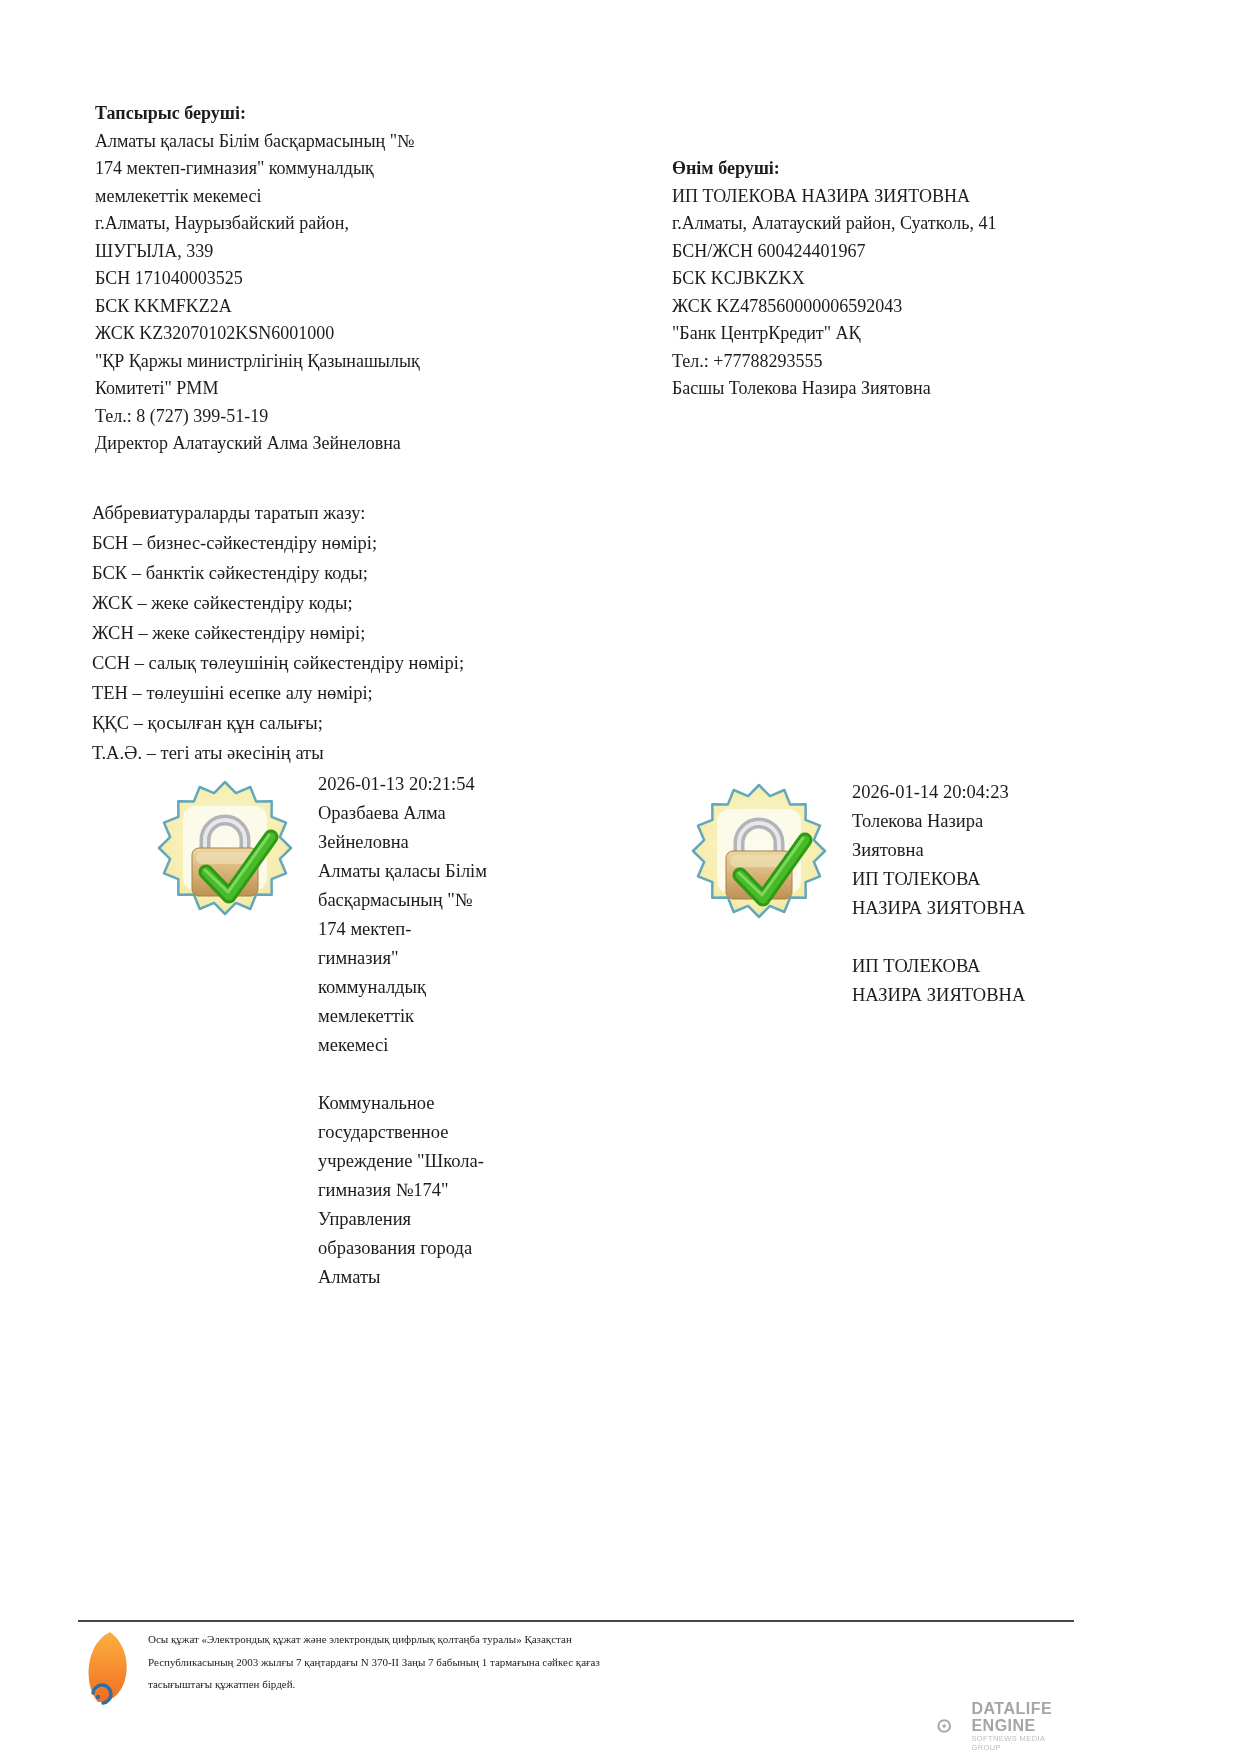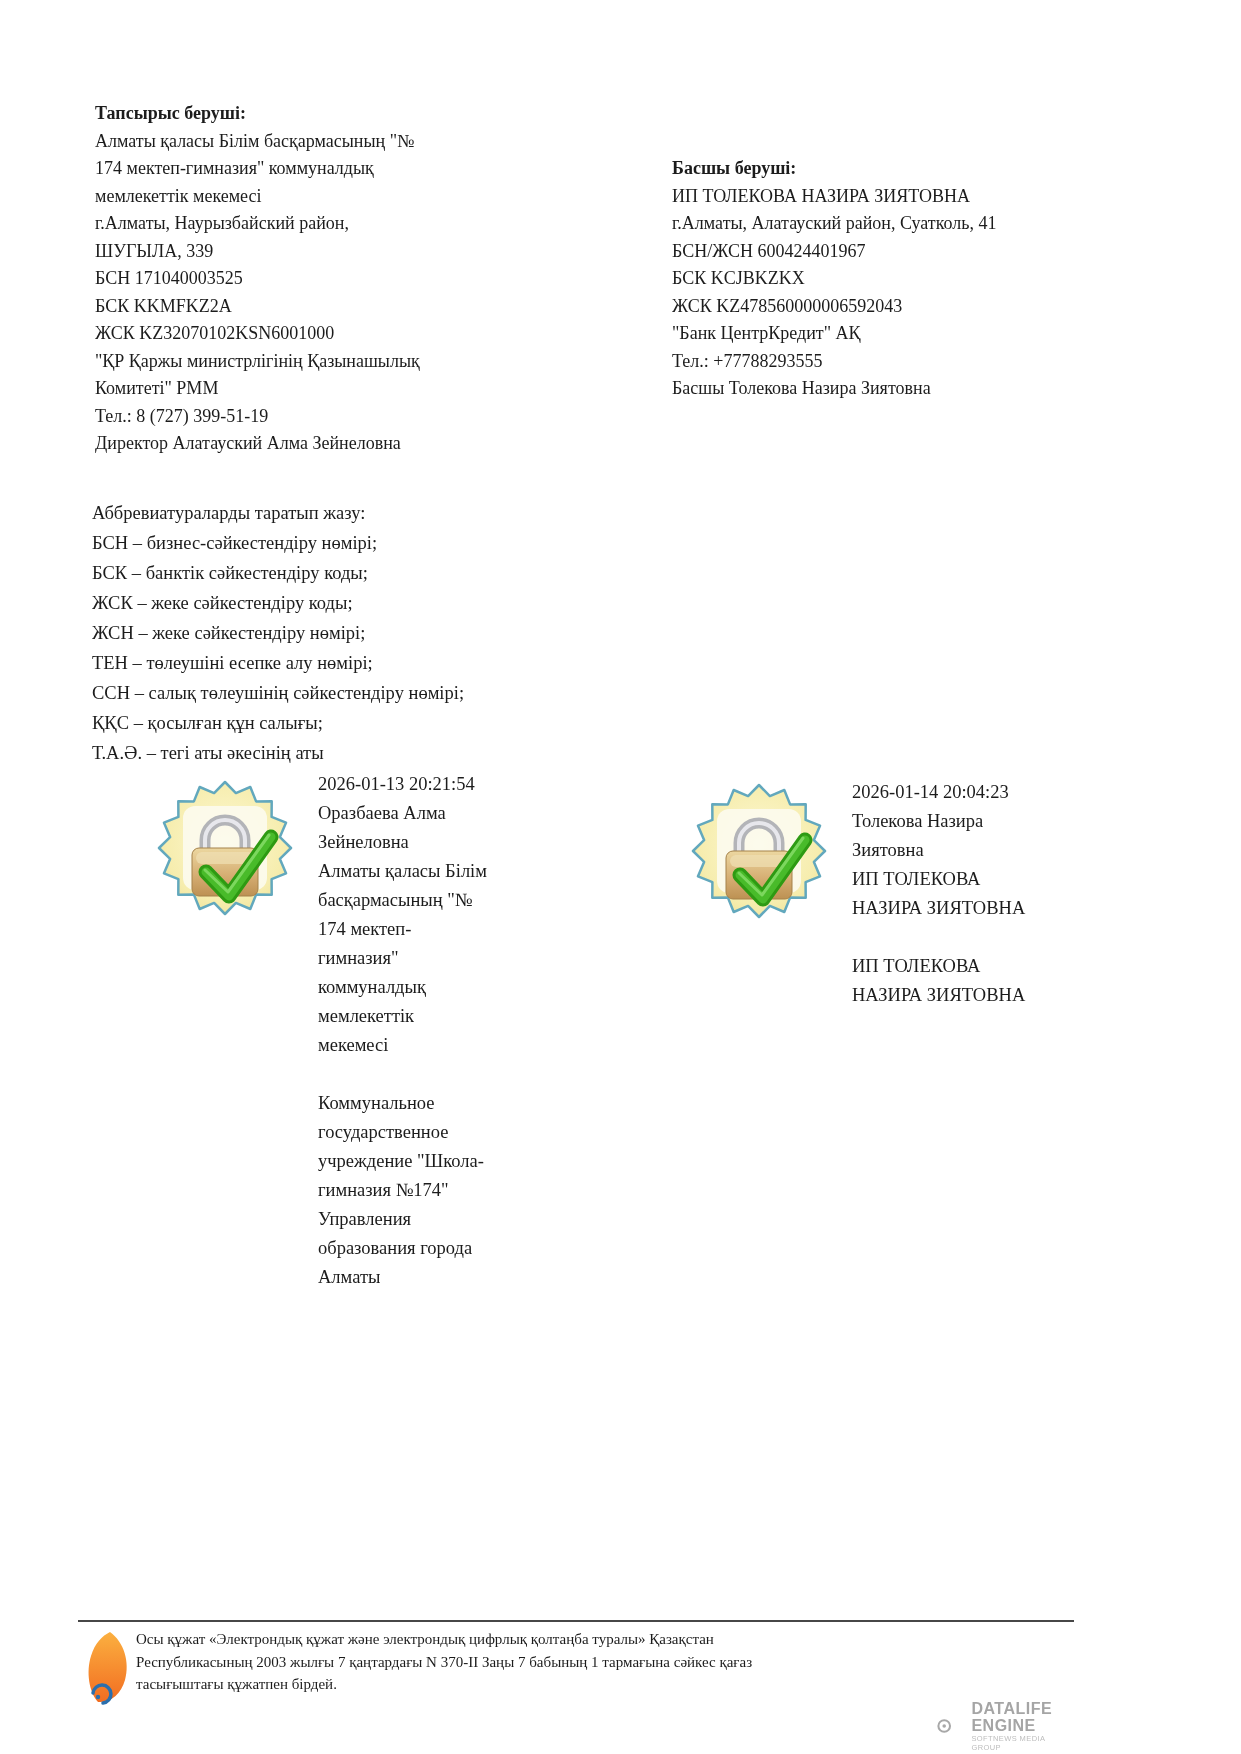--- a/index.html
+++ b/index.html
@@ -11,21 +11,21 @@
   .supplier{left:672px;top:155px;font-size:18px;line-height:27.5px;}
   .abbrev{left:92px;top:498px;font-size:18.5px;line-height:30px;}
   .sig{font-size:18.5px;line-height:29px;}
   .sig-left{left:318px;top:770px;}
   .sig-right{left:852px;top:778px;}
   .seal{position:absolute;width:150px;height:150px;}
   .seal-left{left:150px;top:773px;}
   .seal-right{left:684px;top:776px;}
   .rule{position:absolute;left:78px;top:1620px;width:1090px;height:2px;background:#474747;}
   .footer-icon{position:absolute;left:84px;top:1630px;}
-  .footer-text{left:136px;top:1628px;font-size:15px;line-height:22.5px;}
+  .footer-text{left:148px;top:1628px;font-size:11px;line-height:22.5px;}
   .watermark{position:absolute;left:936px;top:1700px;display:flex;align-items:center;gap:19px;
              font-family:"Liberation Sans","DejaVu Sans",sans-serif;}
   .wm-text{display:flex;flex-direction:column;}
   .wm-brand{font-size:16px;font-weight:bold;color:#a5a5a5;letter-spacing:.5px;line-height:17px;}
   .wm-sub{font-size:7.5px;color:#bdbdbd;letter-spacing:.4px;}
   .line{min-height:1em;}
 </style>
 </head>
 <body>
 
@@ -73,42 +73,42 @@
         <div class="line">БСК KKMFKZ2A</div>
         <div class="line">ЖСК KZ32070102KSN6001000</div>
         <div class="line">"ҚР Қаржы министрлігінің Қазынашылық</div>
         <div class="line">Комитеті" РММ</div>
         <div class="line">Тел.: 8 (727) 399-51-19</div>
         <div class="line">Директор Алатауский Алма Зейнеловна</div>
       </div>
   </section>
 
   <section class="block supplier">
-    <div class="btitle">Басшы беруші:</div>
+    <div class="btitle">Өнім беруші:</div>
     <div>
         <div class="line">ИП ТОЛЕКОВА НАЗИРА ЗИЯТОВНА</div>
         <div class="line">г.Алматы, Алатауский район, Суатколь, 41</div>
         <div class="line">БСН/ЖСН 600424401967</div>
         <div class="line">БСК KCJBKZKX</div>
         <div class="line">ЖСК KZ478560000006592043</div>
         <div class="line">"Банк ЦентрКредит" АҚ</div>
         <div class="line">Тел.: +77788293555</div>
         <div class="line">Басшы Толекова Назира Зиятовна</div>
       </div>
   </section>
 
   <section class="block abbrev">
     <div>Аббревиатураларды таратып жазу:</div>
     <div>
         <div class="line">БСН – бизнес-сәйкестендіру нөмірі;</div>
         <div class="line">БСК – банктік сәйкестендіру коды;</div>
         <div class="line">ЖСК – жеке сәйкестендіру коды;</div>
         <div class="line">ЖСН – жеке сәйкестендіру нөмірі;</div>
+        <div class="line">ССН – салық төлеушінің сәйкестендіру нөмірі;</div>
         <div class="line">ТЕН – төлеушіні есепке алу нөмірі;</div>
-        <div class="line">ССН – салық төлеушінің сәйкестендіру нөмірі;</div>
         <div class="line">ҚҚС – қосылған құн салығы;</div>
         <div class="line">Т.А.Ә. – тегі аты әкесінің аты</div>
       </div>
   </section>
 
   <div class="seal seal-left">
     <svg width="150" height="150" viewBox="0 0 150 150">
         <use href="#seal-sym"></use>
       </svg>
   </div>

